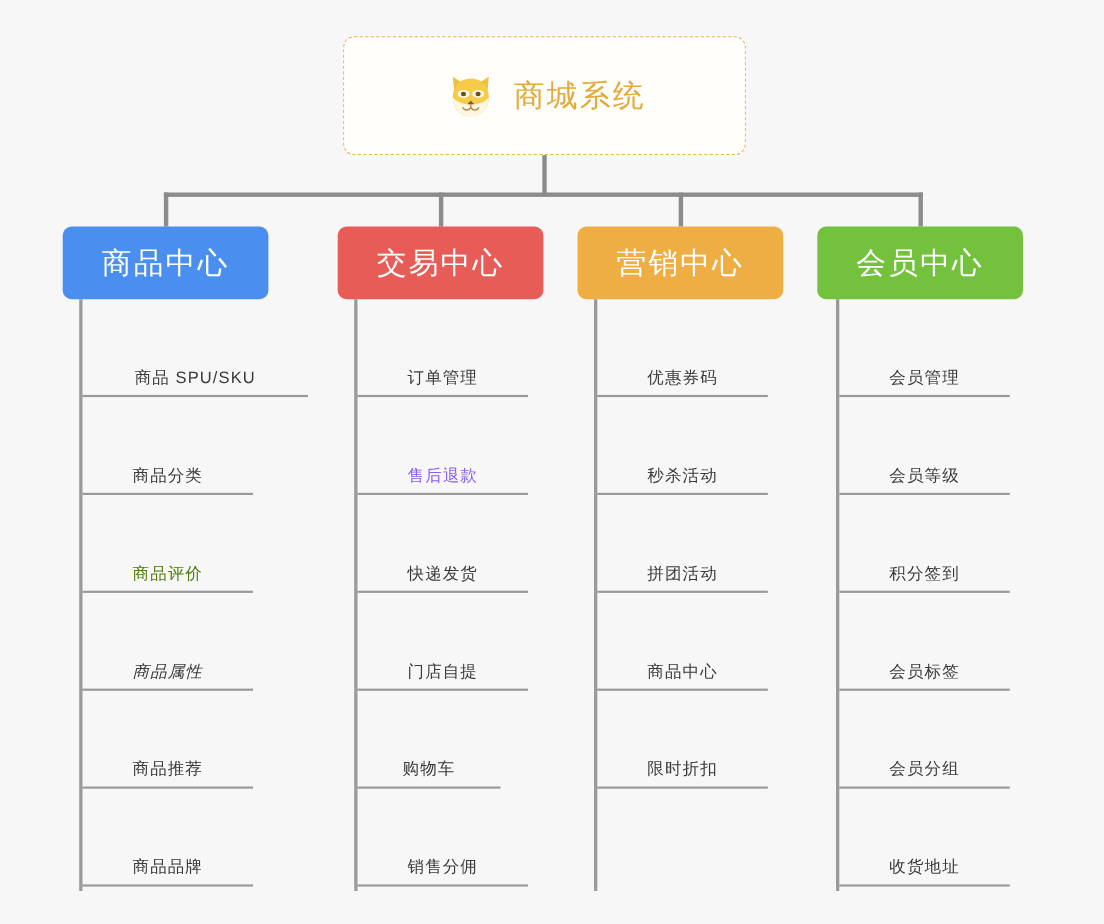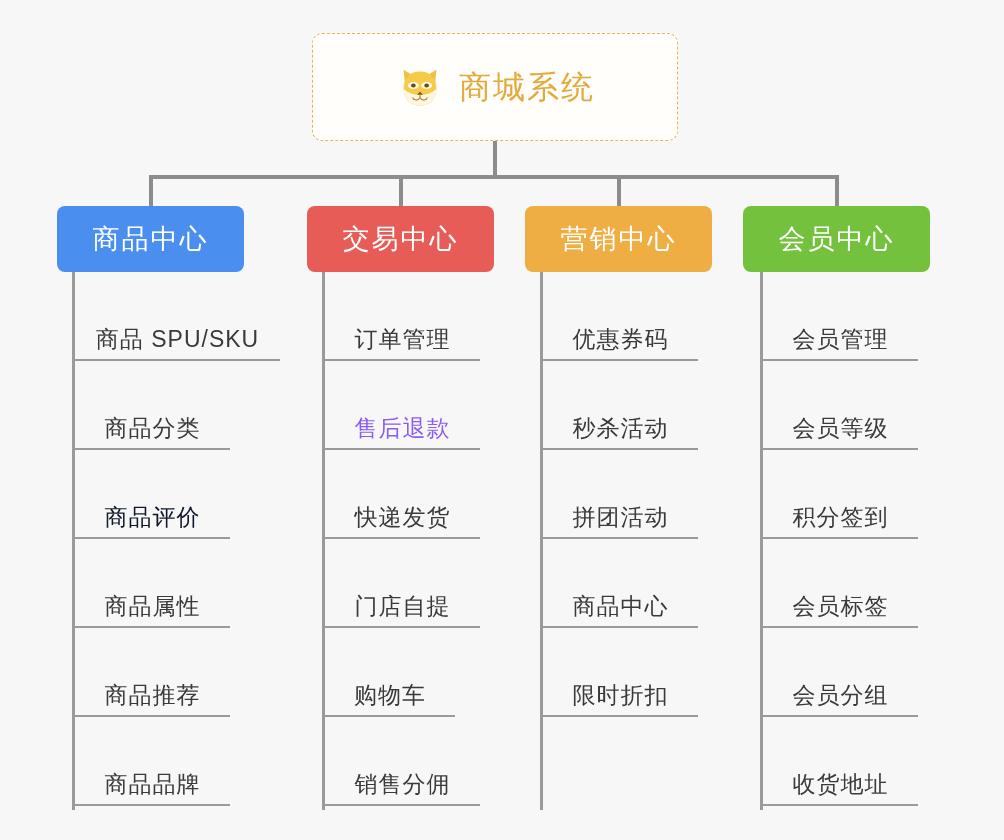--- a/index.html
+++ b/index.html
@@ -30,21 +30,21 @@
     box-sizing: border-box;
     background: #fffefb;
     border: 1px dashed #e8b457;
     border-radius: 10px;
     display: flex;
     align-items: center;
     justify-content: center;
     gap: 14px;
   }
   .root-title {
-    font-size: 32px;
+    font-size: 28px;
     color: #e3a93c;
     letter-spacing: 2px;
     line-height: 1;
     white-space: nowrap;
   }
 
   
   .root-emoji {
     width: 50px;
     height: 50px;
@@ -92,21 +92,21 @@
     box-sizing: border-box;
     height: 89px;
     display: flex;
     align-items: flex-end;
     justify-content: center;
     padding-bottom: 7px;
     border-bottom: 2px solid #9a9a9a;
     margin-left: 3px;
   }
   .leaf-label {
-    font-size: 23px;
+    font-size: 15px;
     color: #3a3a3a;
     letter-spacing: 1px;
     white-space: nowrap;
     line-height: 1.1;
   }
 </style>
 </head>
 <body style="background: rgb(247, 247, 247);">
 
 <div id="diagram">
@@ -157,23 +157,23 @@
 
   <div class="leaf-col" style="left:72px; width:208px;">
     <div class="leaf-spine" style="height: 538px; background: rgb(154, 154, 154);"></div>
     <div class="leaf-item" style="width: 205px; border-bottom-color: rgb(154, 154, 154);">
       <span class="leaf-label" style="color: rgb(58, 58, 58);">商品 SPU/SKU</span>
     </div>
     <div class="leaf-item" style="width: 155px; border-bottom-color: rgb(154, 154, 154);">
       <span class="leaf-label" style="color: rgb(58, 58, 58);">商品分类</span>
     </div>
     <div class="leaf-item" style="width: 155px; border-bottom-color: rgb(154, 154, 154);">
-      <span class="leaf-label" style="color: #0f172a;">商品评价</span>
-    </div>
-    <div class="leaf-item" style="width: 155px; border-bottom-color: rgb(154, 154, 154);">
+      <span class="leaf-label" style="color: #4d7c0f;">商品评价</span>
+    </div>
+    <div class="leaf-item" style="width: 155px; border-bottom-color: rgb(154, 154, 154); font-style: italic;">
       <span class="leaf-label" style="color: rgb(58, 58, 58);">商品属性</span>
     </div>
     <div class="leaf-item" style="width: 155px; border-bottom-color: rgb(154, 154, 154);">
       <span class="leaf-label" style="color: rgb(58, 58, 58);">商品推荐</span>
     </div>
     <div class="leaf-item" style="width: 155px; border-bottom-color: rgb(154, 154, 154);">
       <span class="leaf-label" style="color: rgb(58, 58, 58);">商品品牌</span>
     </div>
   </div>
 

